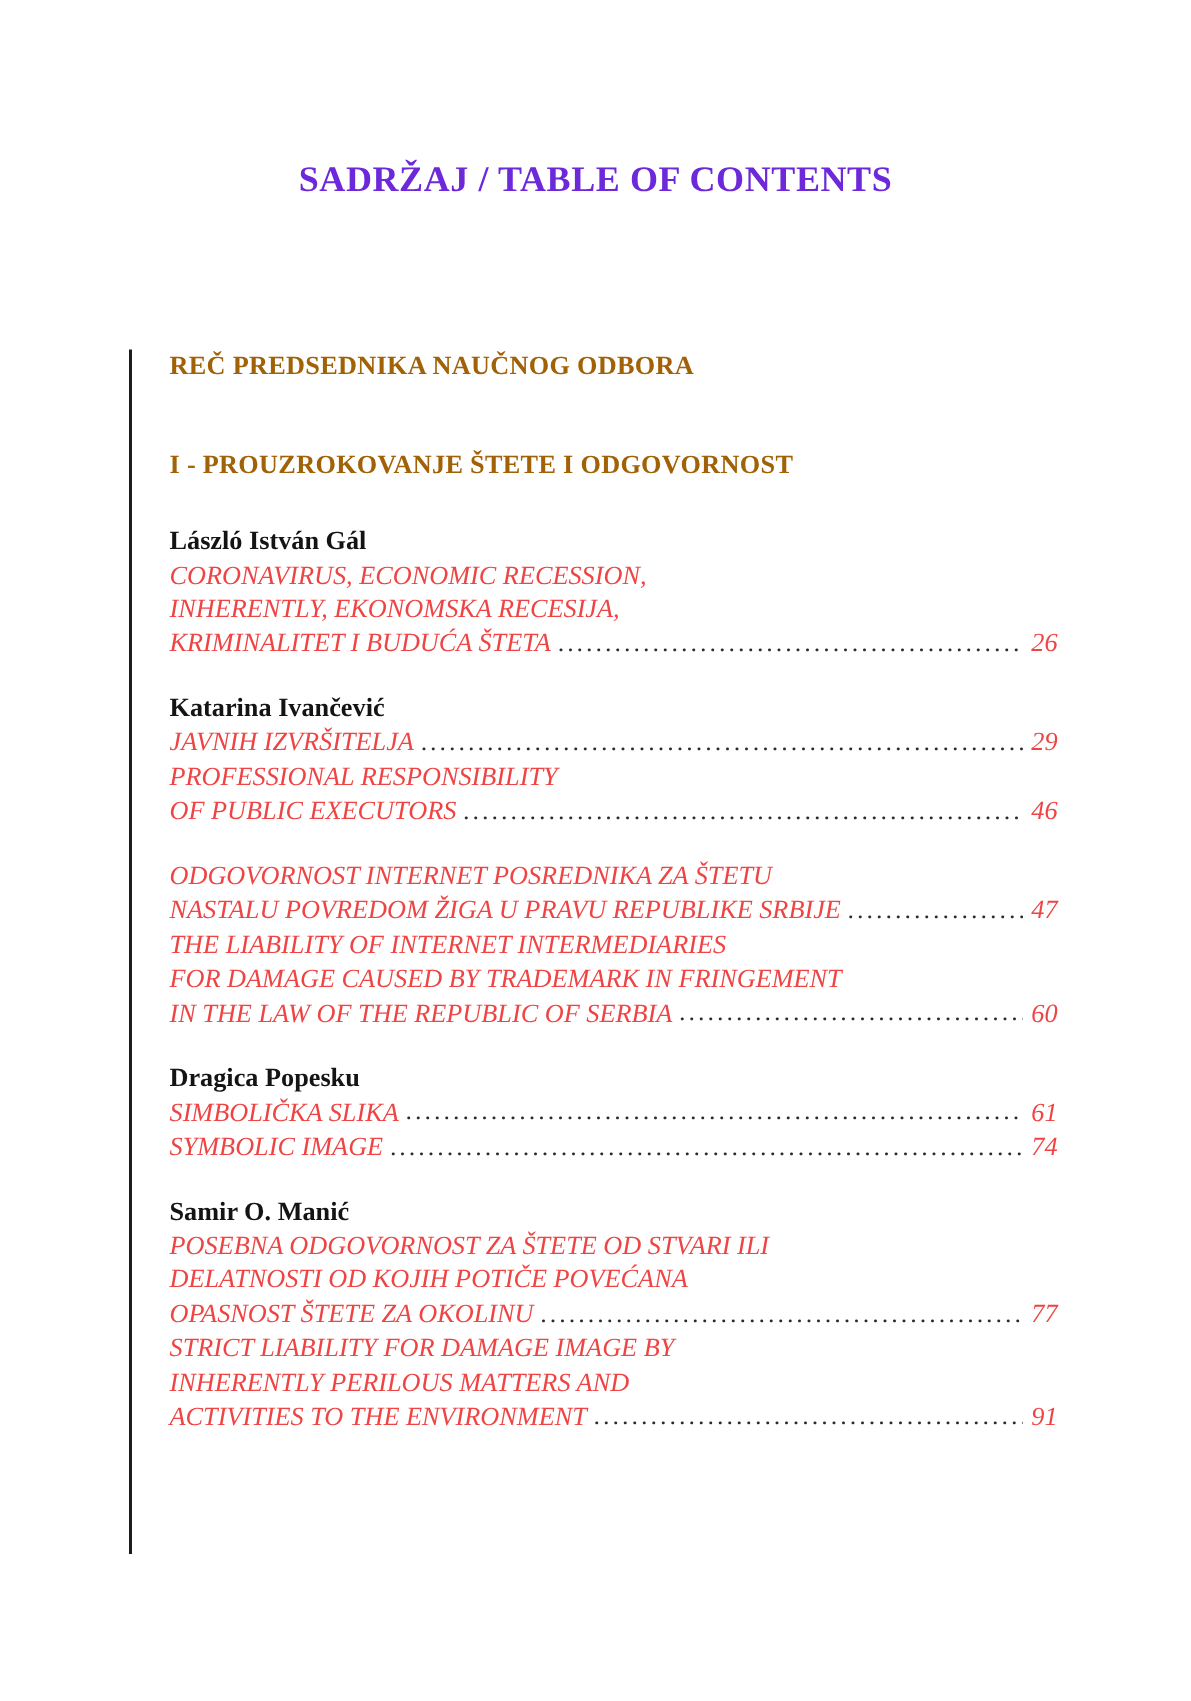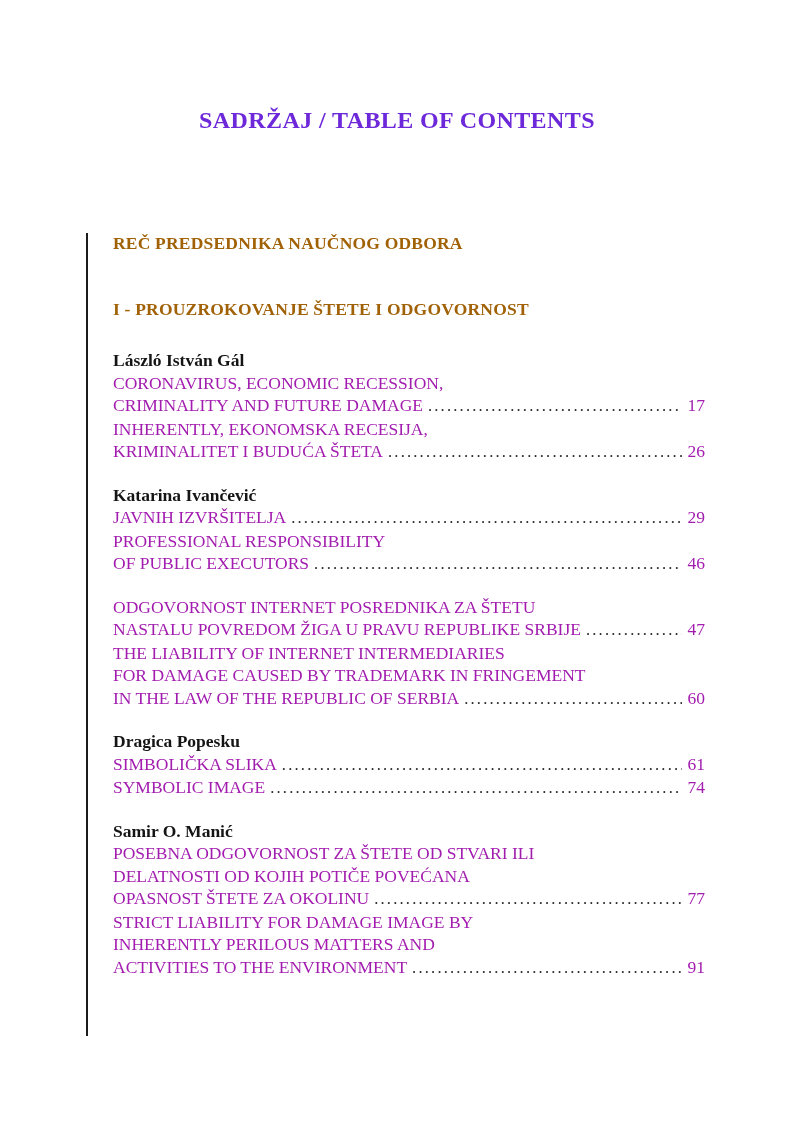--- a/index.html
+++ b/index.html
@@ -55,24 +55,25 @@
   .entry { margin-top: 20px; }
   .entry:first-child { margin-top: 0; }
   .author {
     font-weight: bold;
     font-size: 17.5px;
     line-height: 22.5px;
     color: #141414;
   }
   .line {
     display: flex;
-    align-items: flex-start;
+    align-items: center;
     font-size: 17.5px;
     line-height: 22.5px;
-    color: #a21caf;
+    color: #ef4444;
+    font-style: italic;
   }
   .lt { white-space: nowrap; }
   .leader {
     flex: 1;
     overflow: hidden;
     white-space: nowrap;
     margin-left: 5px;
     min-width: 12px;
     color: #2a2a28;
   }
@@ -93,25 +94,20 @@
   <h1 class="title">SADRŽAJ / TABLE OF CONTENTS</h1>
   <div class="rule"></div>
   <div class="content">
     <div class="heading preface">REČ PREDSEDNIKA NAUČNOG ODBORA</div>
     <div class="heading section">I - PROUZROKOVANJE ŠTETE I ODGOVORNOST</div>
     <div id="entries">
         <div class="entry">
           <div class="author">László István Gál</div>
           <div class="line">
             <span class="lt">CORONAVIRUS, ECONOMIC RECESSION,</span>
-          </div>
-          <div class="line">
-            <span class="lt">CRIMINALITY AND FUTURE DAMAGE</span>
-            <span class="leader"></span>
-            <span class="pg">17</span>
           </div>
           <div class="line">
             <span class="lt">INHERENTLY, EKONOMSKA RECESIJA,</span>
           </div>
           <div class="line">
             <span class="lt">KRIMINALITET I BUDUĆA ŠTETA</span>
             <span class="leader"></span>
             <span class="pg">26</span>
           </div>
         </div>

